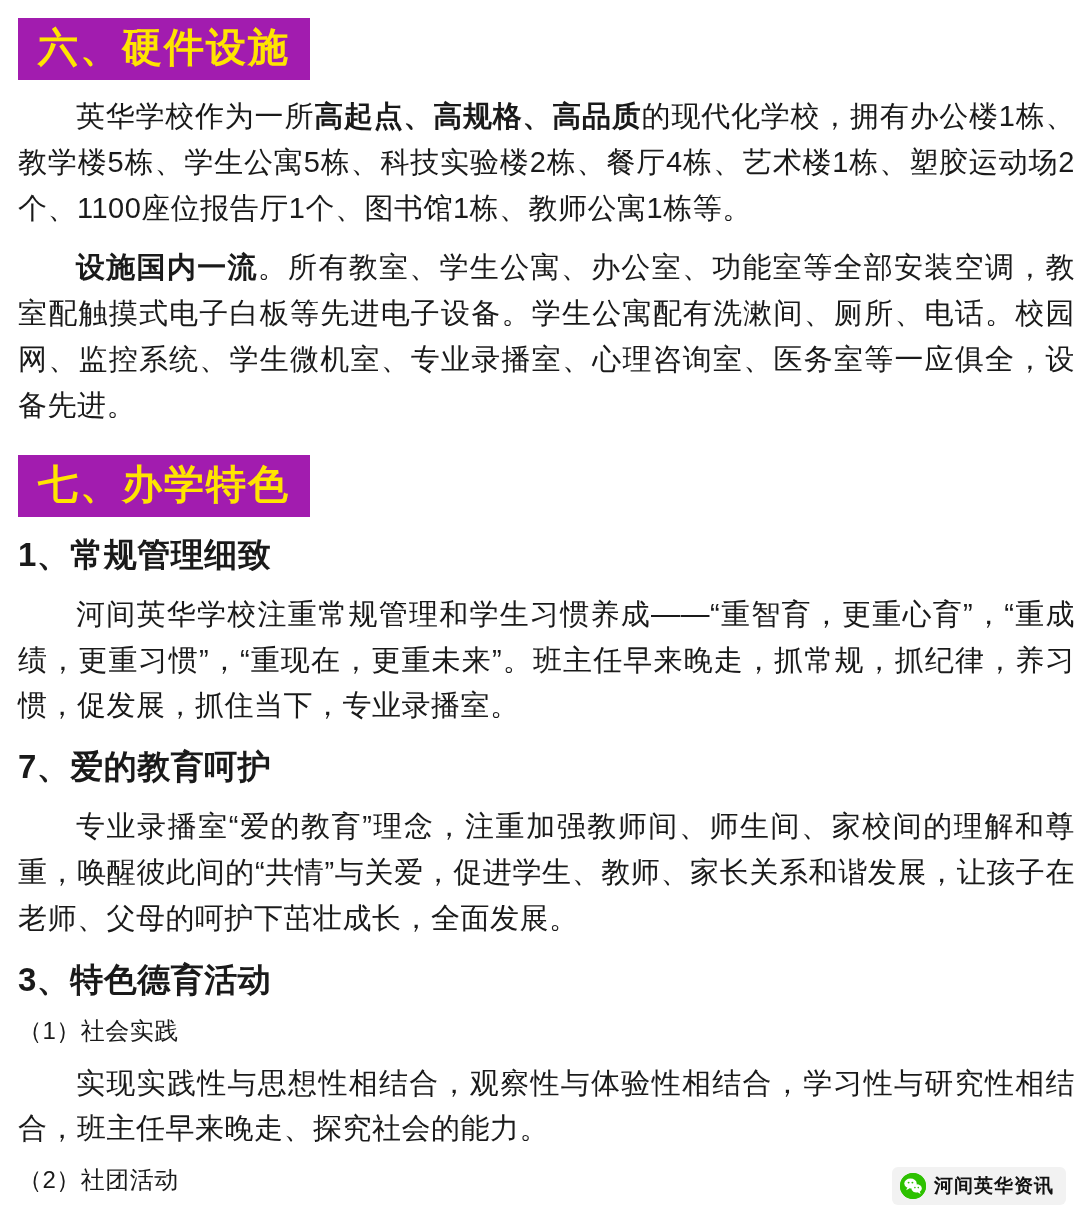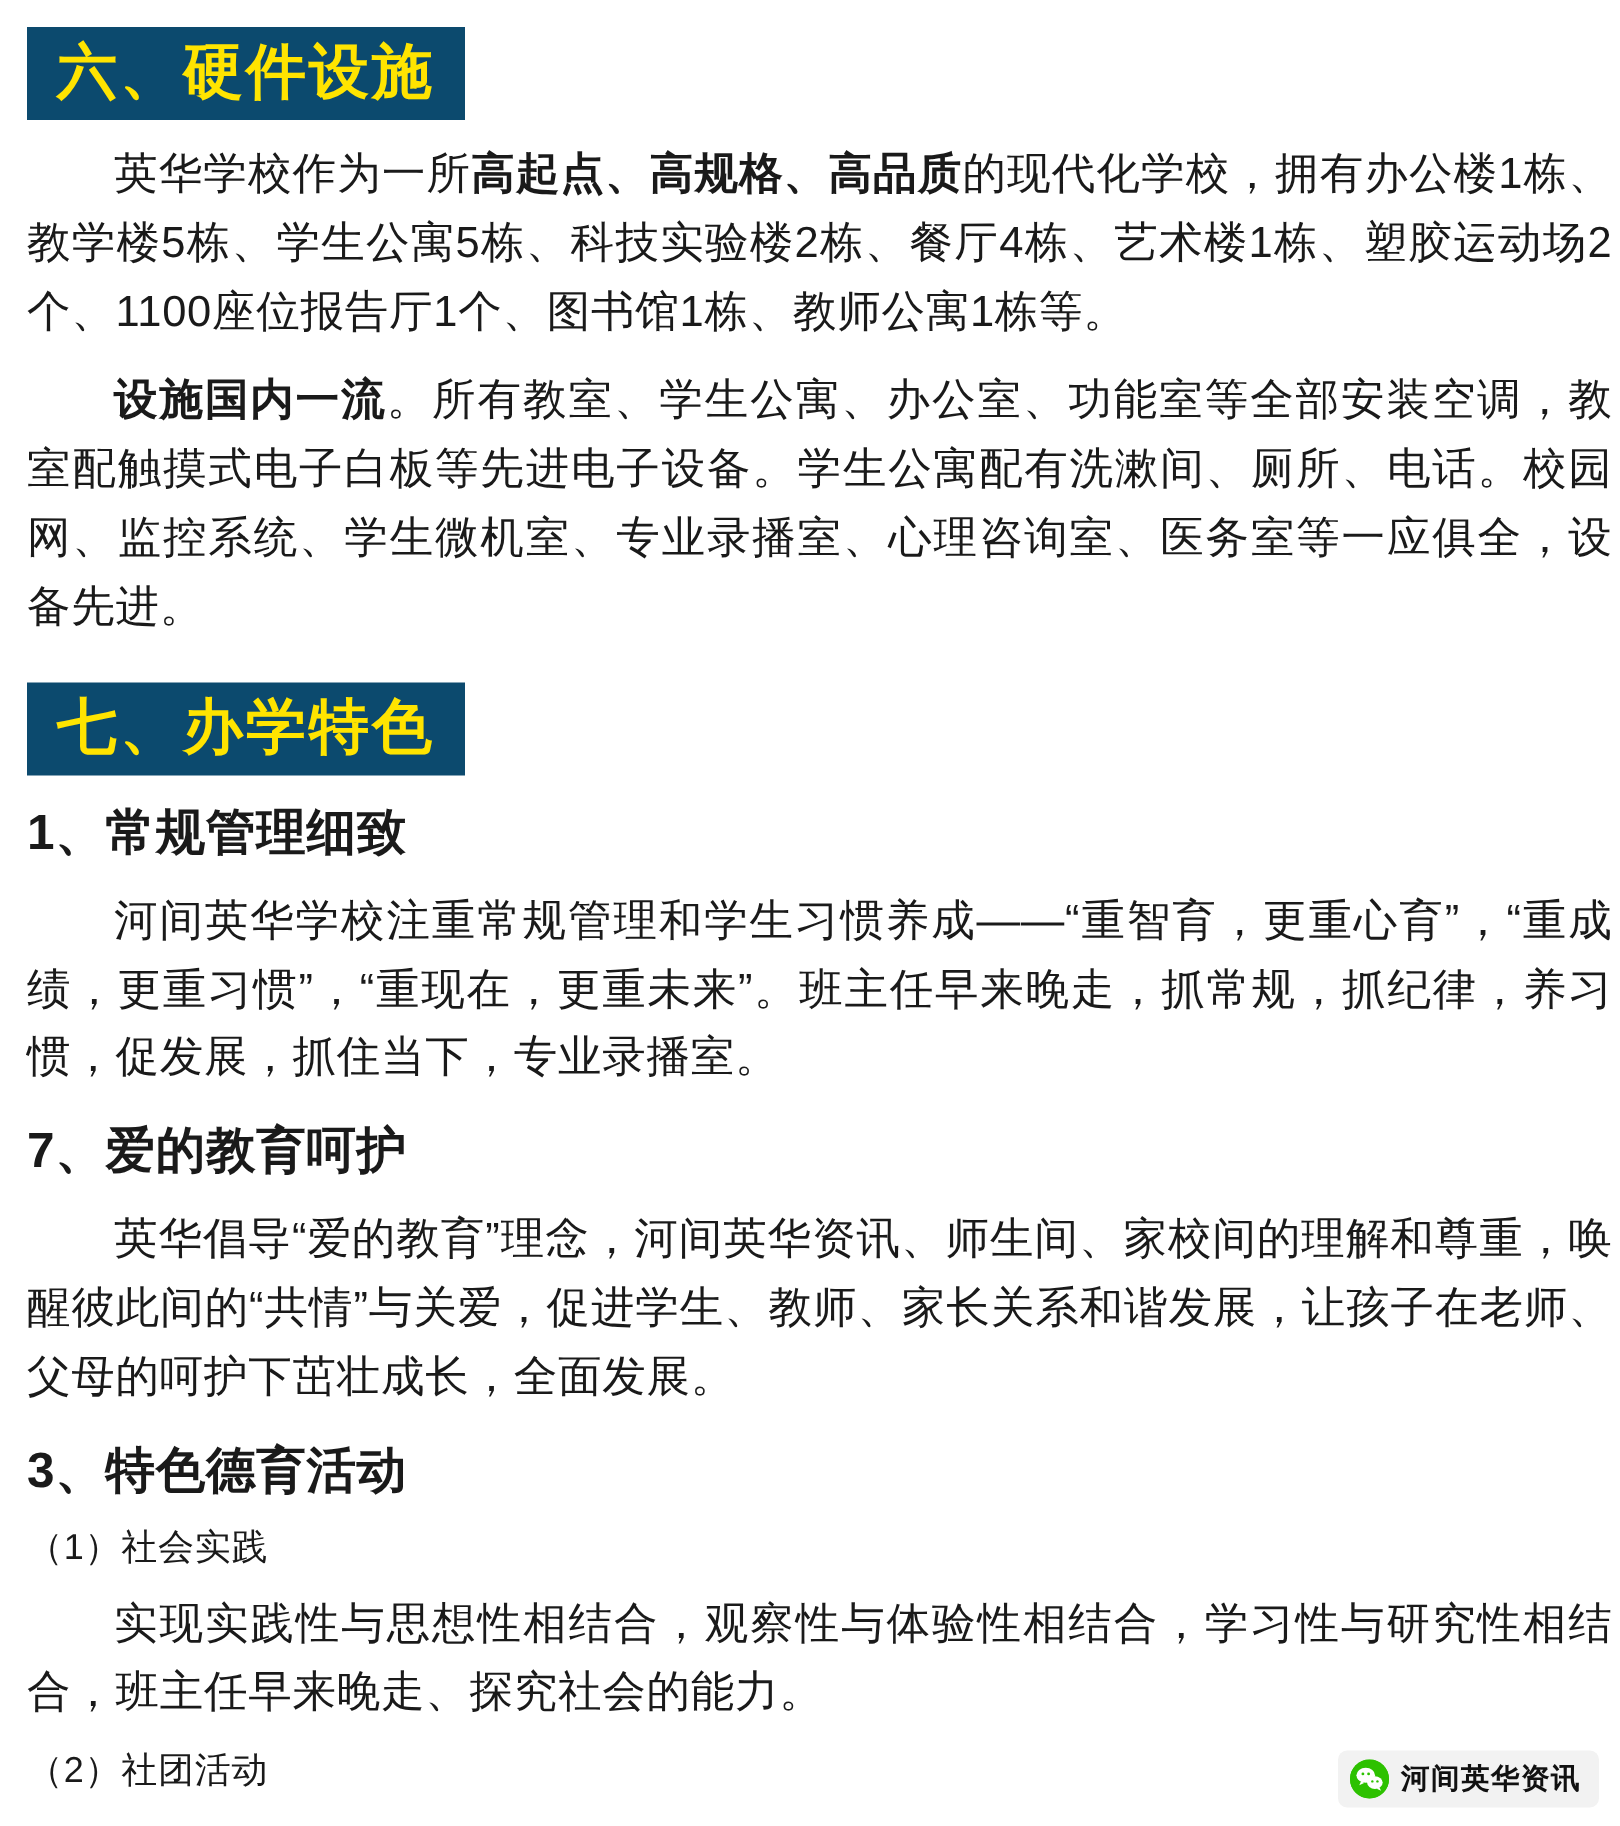--- a/index.html
+++ b/index.html
@@ -19,21 +19,21 @@
     position: relative;
     width: 1080px;
     height: 1217px;
     padding: 0;
     box-sizing: border-box;
   }
 
   
   .section-banner {
     display: inline-block;
-    background: #0c4a6e;
+    background: #a21caf;
     color: #ffe400;
     font-size: 40px;
     font-weight: 700;
     letter-spacing: 2px;
     padding: 8px 20px 10px 20px;
     margin: 0 0 0 18px;
     line-height: 1.1;
     white-space: nowrap;
     font-family: Liberation Serif, serif;
   }
@@ -120,21 +120,21 @@
   </p>
 
   <div class="banner-wrap second">
     <div class="section-banner">七、办学特色</div>
   </div>
 
   <h3 class="subhead">1、常规管理细致</h3>
   <p class="para indent">河间英华学校注重常规管理和学生习惯养成——“重智育，更重心育”，“重成绩，更重习惯”，“重现在，更重未来”。班主任早来晚走，抓常规，抓纪律，养习惯，促发展，抓住当下，专业录播室。</p>
 
   <h3 class="subhead">7、爱的教育呵护</h3>
-  <p class="para indent">英华倡导“爱的教育”理念，河间英华资讯、师生间、家校间的理解和尊重，唤醒彼此间的“共情”与关爱，促进学生、教师、家长关系和谐发展，让孩子在老师、父母的呵护下茁壮成长，全面发展。</p>
+  <p class="para indent">专业录播室“爱的教育”理念，注重加强教师间、师生间、家校间的理解和尊重，唤醒彼此间的“共情”与关爱，促进学生、教师、家长关系和谐发展，让孩子在老师、父母的呵护下茁壮成长，全面发展。</p>
 
   <h3 class="subhead">3、特色德育活动</h3>
 
   <div class="subitem">（1）社会实践</div>
   <p class="para indent">实现实践性与思想性相结合，观察性与体验性相结合，学习性与研究性相结合，班主任早来晚走、探究社会的能力。</p>
 
   <div class="subitem">（2）社团活动</div>
   <p class="para indent">英华学校倾力打造篮球社、足球社、乒乓球社、轮滑社、跆拳道、武术社、乐器社、话剧社、国学社等社团20余个。社团有专业教师指导，有专属活动场地，每两周一次课，引导学生特长进一步发展。</p>
 
   <div class="account-badge">

